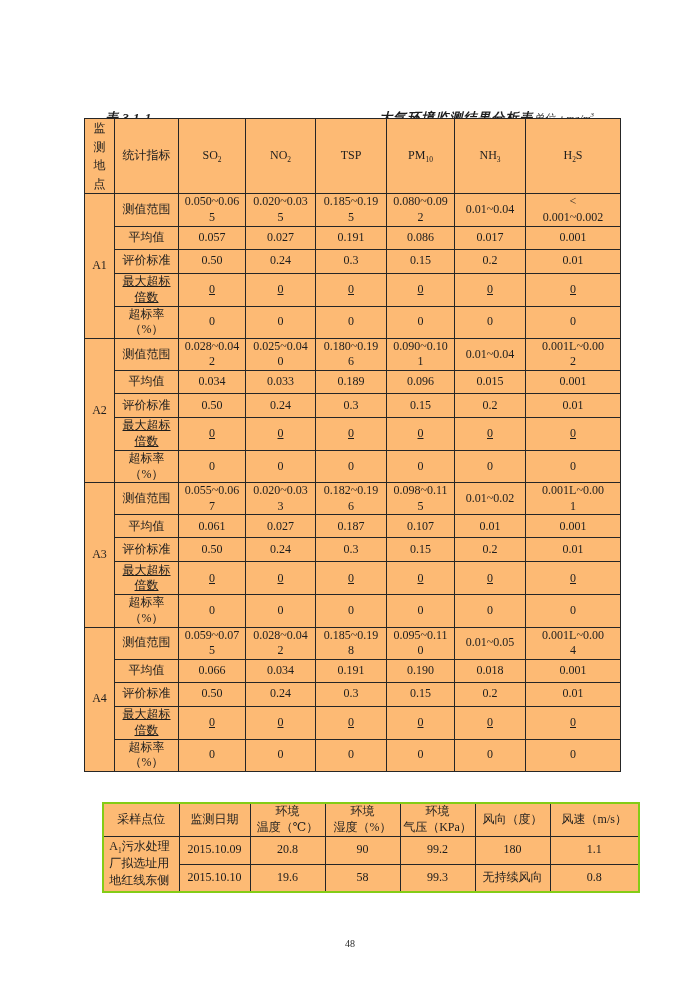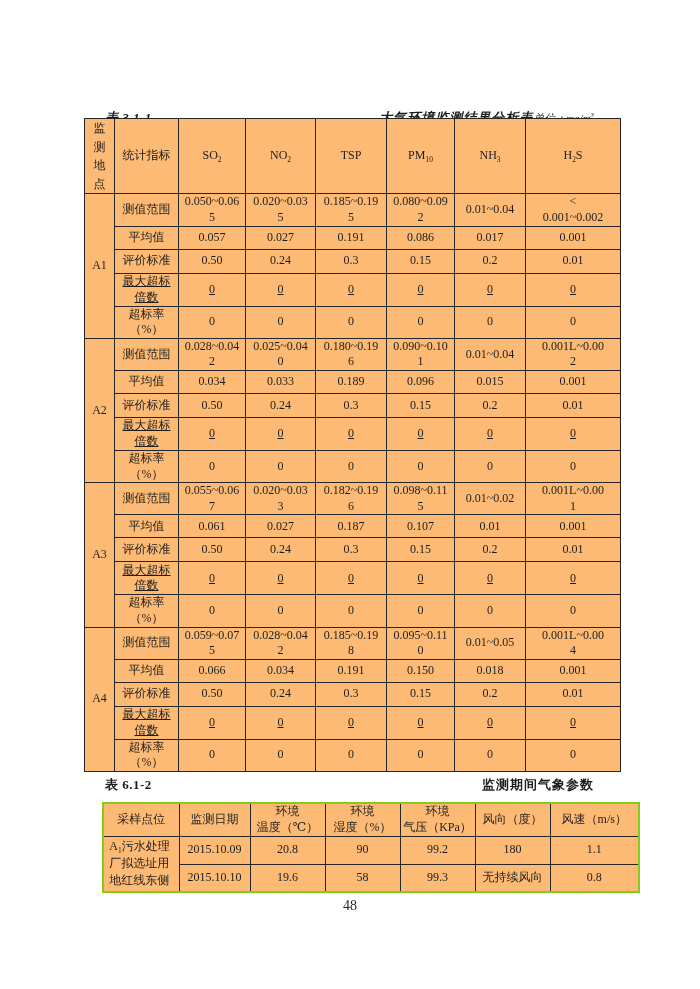--- a/index.html
+++ b/index.html
@@ -42,22 +42,22 @@
   .t1 tr.r2{height:24px;}
   .t1 tr.r3{height:33px;text-decoration:underline;}
   .t1 tr.r4{height:31px;}
   .vert{display:inline-block;width:1.05em;word-break:break-all;line-height:1.55;}
   .t2{left:84px;top:802px;width:536px;border:2px solid #84cc16;margin-left:18px;}
   .t2 thead tr{height:33px;}
   .t2 tbody tr{height:28px;}
   .site2-inner{display:inline-block;width:64px;text-align:left;line-height:1.45;}
   
   .page-number{
-    position:absolute;top:898px;left:0;width:100%;
-    text-align:center;font-size:14px;color:#2a2a2a;
+    position:absolute;top:938px;left:0;width:100%;
+    text-align:center;font-size:10px;color:#2a2a2a;
   }
 </style>
 </head>
 <body>
 
 <div class="page">
 
   <div class="caption caption1">
     <span class="cap-label">表 3.1-1</span>
     <span class="cap-title">大气环境监测结果分析表</span>
@@ -260,21 +260,21 @@
 0</td>
           <td>0.01~0.05</td>
           <td>0.001L~0.00
 4</td>
         </tr>
         <tr class="r1">
           <td>平均值</td>
           <td>0.066</td>
           <td>0.034</td>
           <td>0.191</td>
-          <td>0.150</td>
+          <td>0.190</td>
           <td>0.018</td>
           <td>0.001</td>
         </tr>
         <tr class="r2">
           <td>评价标准</td>
           <td>0.50</td>
           <td>0.24</td>
           <td>0.3</td>
           <td>0.15</td>
           <td>0.2</td>
@@ -296,25 +296,20 @@
           <td>0</td>
           <td>0</td>
           <td>0</td>
           <td>0</td>
           <td>0</td>
           <td>0</td>
         </tr>
       </tbody>
   </table>
 
-  <div class="caption caption2">
-    <span class="cap-label">表 6.1-2</span>
-    <span class="cap-title">监测期间气象参数</span>
-    <span class="cap-unit"></span>
-  </div>
 
   <table class="t2">
     <colgroup>
       <col style="width:76px">
         <col style="width:71px">
         <col style="width:75px">
         <col style="width:75px">
       <col style="width:75px">
         <col style="width:75px">
         <col style="width:89px">

